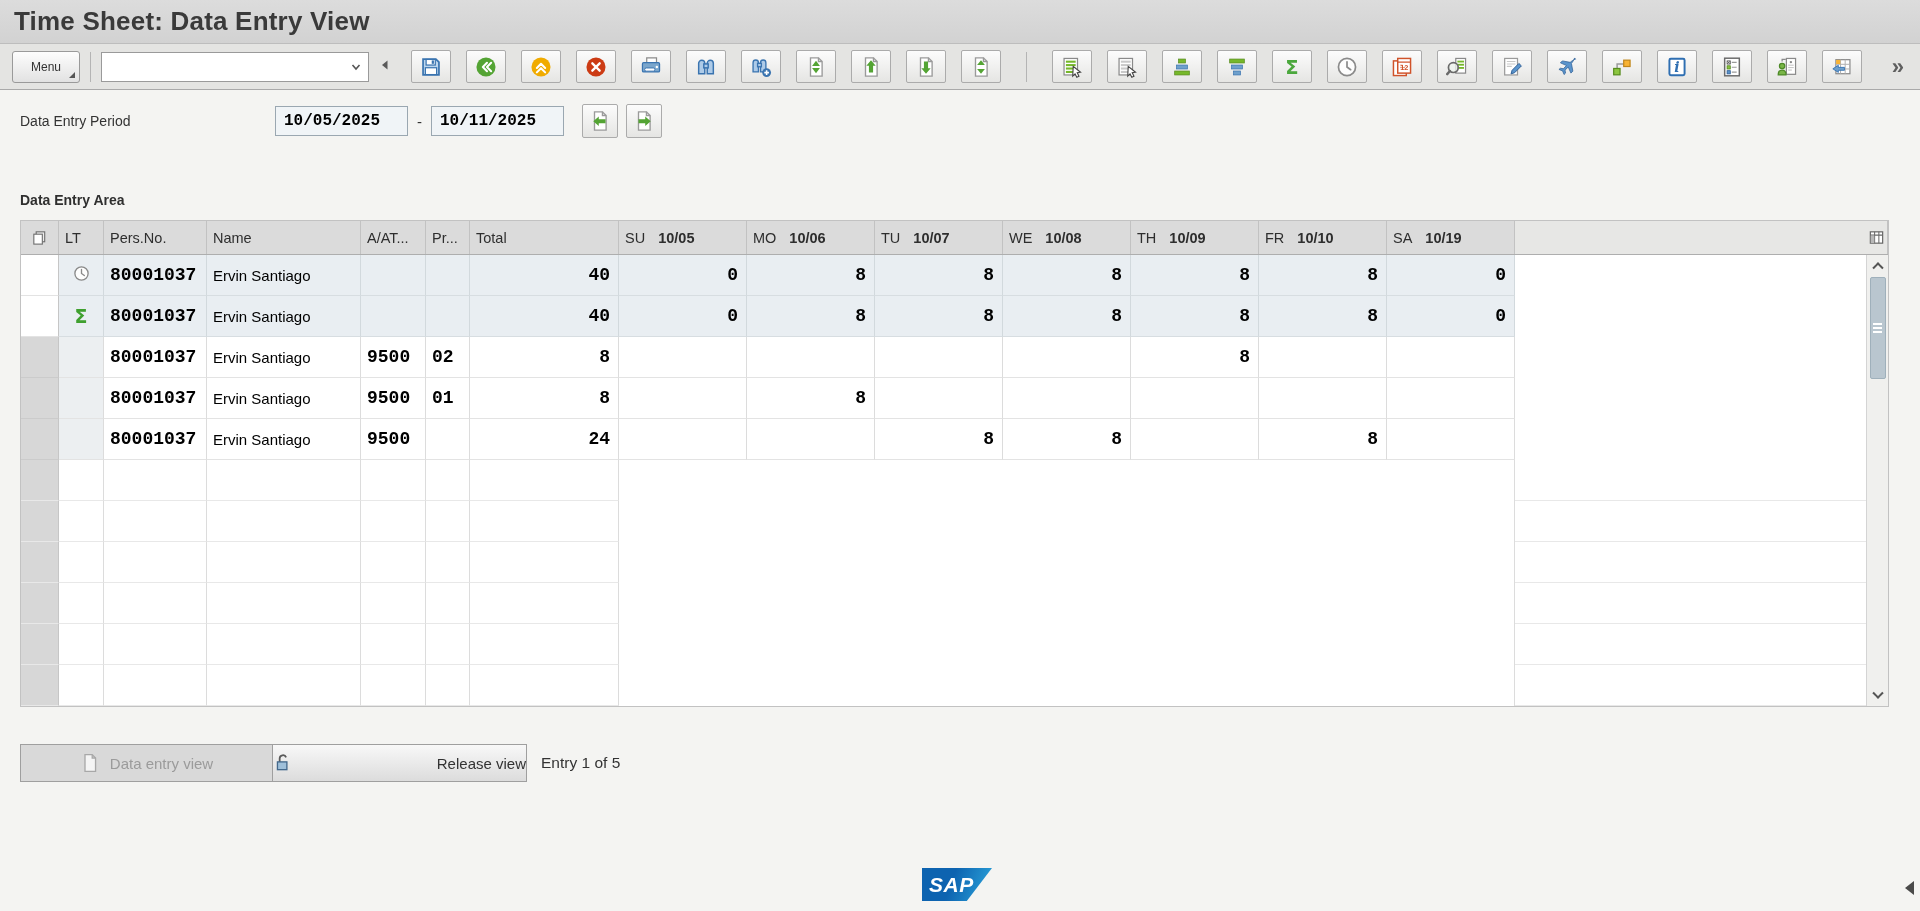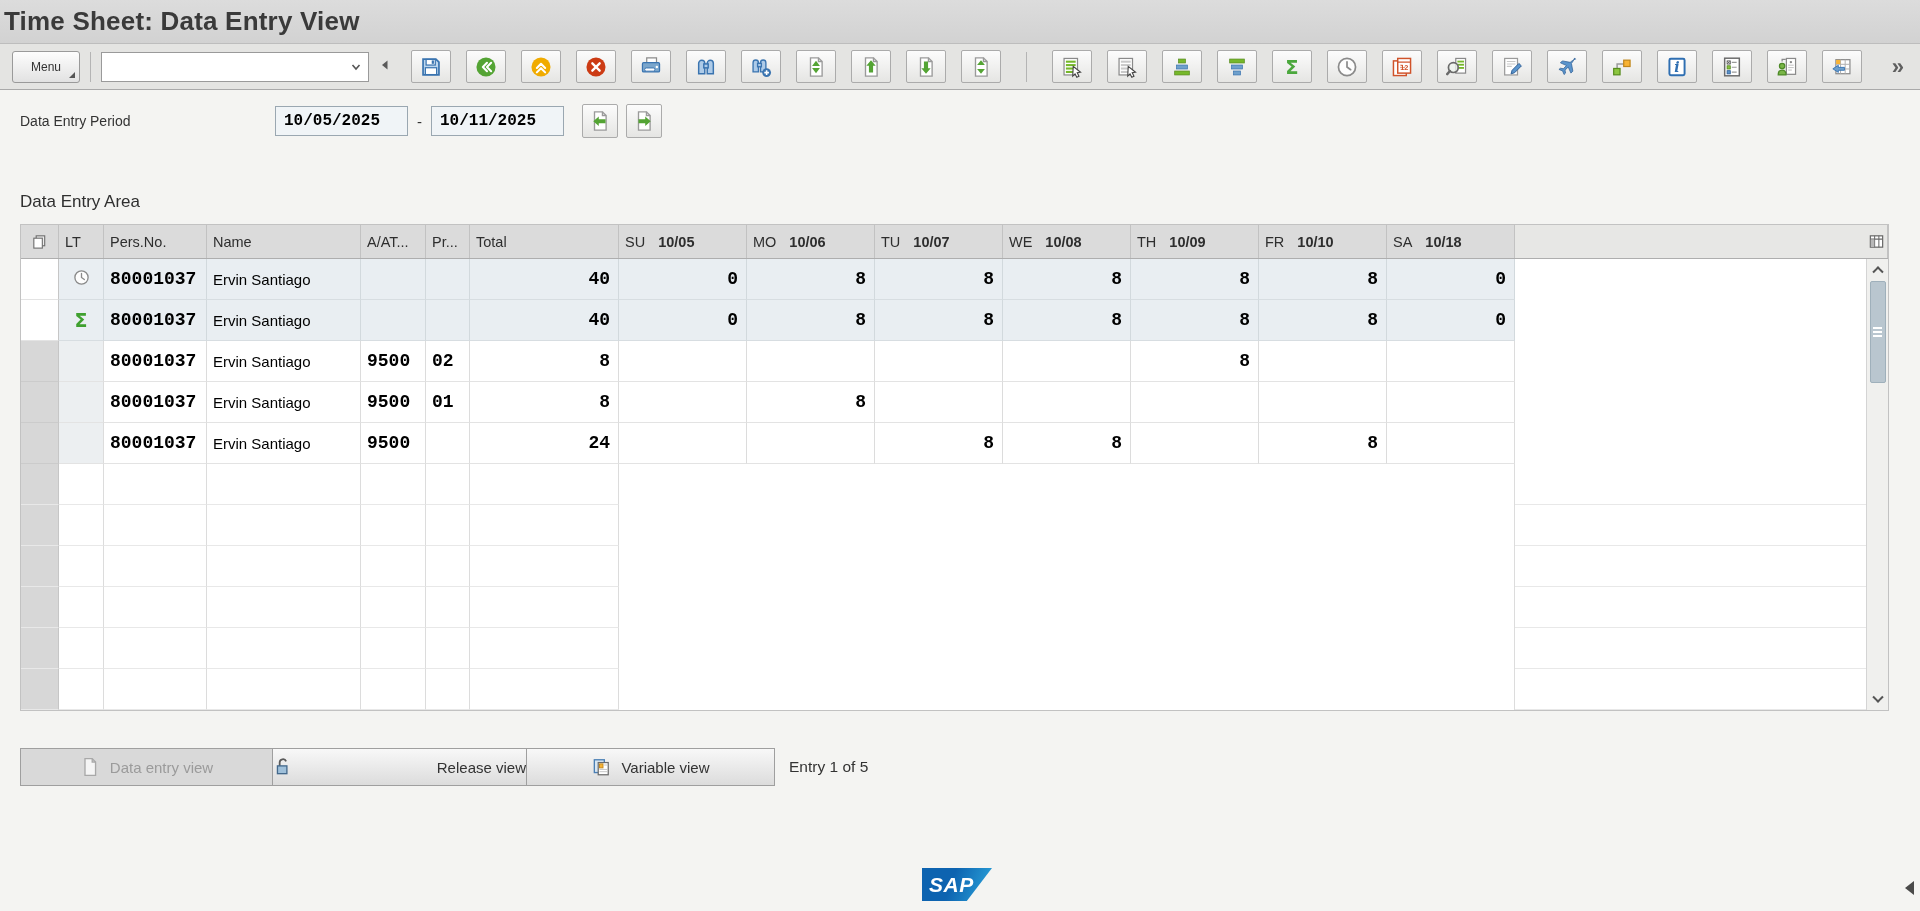--- a/index.html
+++ b/index.html
@@ -1,21 +1,21 @@
 <!DOCTYPE html>
 <html><head>
 <meta charset="utf-8">
 <style>
   * { margin:0; padding:0; box-sizing:border-box; }
   html,body { width:1920px; height:911px; overflow:hidden; }
   body { font-family:"Liberation Sans",sans-serif; background:#f4f4f2; position:relative; }
 
   
   .titlebar { height:44px; background:linear-gradient(#dcdcdc,#d2d2d2); border-bottom:1px solid #bdbdbd;
-              display:flex; align-items:center; padding-left:4px; }
+              display:flex; align-items:center; padding-left:14px; }
   .titlebar h1 { font-size:26px; font-weight:bold; color:#3a3a3a; letter-spacing:.2px; }
 
   
   .toolbar { height:46px; background:#e4e4e2; border-bottom:1px solid #a9a9a9;
              display:flex; align-items:center; padding:0 12px; }
   .menu-btn { height:32px; width:68px; background:linear-gradient(#fdfdfd,#e2e2e2); border:1px solid #9a9a9a;
               border-radius:3px; font-size:12px; color:#333; position:relative;
               display:flex; align-items:center; justify-content:center; cursor:default; }
   .menu-tri { position:absolute; right:4px; bottom:4px; width:0; height:0;
               border-left:6px solid transparent; border-bottom:6px solid #555; }
@@ -35,21 +35,21 @@
   .period-label { width:255px; font-size:14px; color:#333; }
   .date-field { width:133px; height:30px; border:1px solid #9aa7b1; background:#f0f4f7; color:#000;
                 font-family:"Liberation Mono",monospace; font-size:16px; font-weight:bold; padding:0 8px; }
   .dash { margin:0 9px; font-size:15px; color:#333; }
   .nav-btns { display:flex; gap:8px; margin-left:18px; }
   .nav-btn { width:36px; height:34px; border:1px solid #ababab; border-radius:2px;
              background:linear-gradient(#fcfcfc,#e5e5e3); display:flex; align-items:center; justify-content:center; }
   .nav-btn svg { width:22px; height:22px; }
 
   
-  .section-title { margin:54px 0 12px 20px; font-size:17px; font-weight:normal; color:#2f2f2f; }
+  .section-title { margin:54px 0 12px 20px; font-size:14px; font-weight:bold; color:#2f2f2f; }
 
   
   .table-wrap { position:relative; margin-left:20px; width:1869px; background:#0369a1; border:1px solid #c2c2c2; }
   .thead { display:flex; height:34px; background:#dbdbdb; border-bottom:1px solid #aeaeae; }
   .th { display:flex; align-items:center; padding-left:6px; font-size:14.5px; color:#2e2e2e;
         border-right:1px solid #c2c2c2; }
   .th-date { margin-left:13px;font-weight:bold; }
   .th-fill { flex:1; border-right:none; background:#e7e7e5; }
   .th-cfg { width:22px; background:#e7e7e5; display:flex; align-items:center; justify-content:center; padding:0; }
   .th-cfg svg, .th-sel svg { width:17px; height:17px; }
@@ -411,21 +411,21 @@
     <div class="th c-day">
         <span>TH</span>
         <span class="th-date">10/09</span>
       </div>
     <div class="th c-day">
         <span>FR</span>
         <span class="th-date">10/10</span>
       </div>
     <div class="th c-day">
         <span>SA</span>
-        <span class="th-date">10/18</span>
+        <span class="th-date">10/19</span>
       </div>
     <div class="th th-fill"></div>
     <div class="th th-cfg">
       <svg viewBox="0 0 18 18">
           <rect x="2.5" y="3" width="13" height="12" fill="#fff" stroke="#6a6a6a" stroke-width="1.3"></rect>
           <path d="M2.5 6.5h13M7 3v12M11.5 3v12" stroke="#6a6a6a" stroke-width="1.1"></path>
           <rect x="2.9" y="6.9" width="3.7" height="7.7" fill="#b8b8b8"></rect>
         </svg>
     </div>
   </div>
@@ -613,28 +613,19 @@
       </svg>
     <span>Data entry view</span>
   </button>
   <button class="fbtn b2">
     <svg viewBox="0 0 18 18">
         <path d="M6 8V5a3 3 0 0 1 5.8-1.1" fill="none" stroke="#5a5a5a" stroke-width="1.6"></path>
         <rect x="4" y="8" width="8.5" height="7" fill="#9fc0da" stroke="#44698c" stroke-width="1.2"></rect>
       </svg>
     <span>Release view</span>
   </button>
-  <button class="fbtn b3">
-    <svg viewBox="0 0 18 18">
-        <rect x="3" y="2.5" width="9" height="11.5" fill="#d8e6f2" stroke="#4a7fb5" stroke-width="1.2"></rect>
-        <rect x="6.5" y="5" width="9" height="11" fill="#fff" stroke="#6a6a6a" stroke-width="1.1"></rect>
-        <rect x="7.6" y="6.2" width="3.2" height="3.6" fill="#f8b334" stroke="#c0861a" stroke-width=".8"></rect>
-        <path d="M11.8 7.2h2.6M7.6 11.2h6.8M7.6 13.2h6.8" stroke="#c0c0c0" stroke-width=".8"></path>
-      </svg>
-    <span>Variable view</span>
-  </button>
   <span class="entry-status">Entry 1 of 5</span>
 </div>
 
 <div class="sap-logo">
     <span>SAP</span>
   </div>
 <span class="corner-tri"></span>
 
 </body></html>

